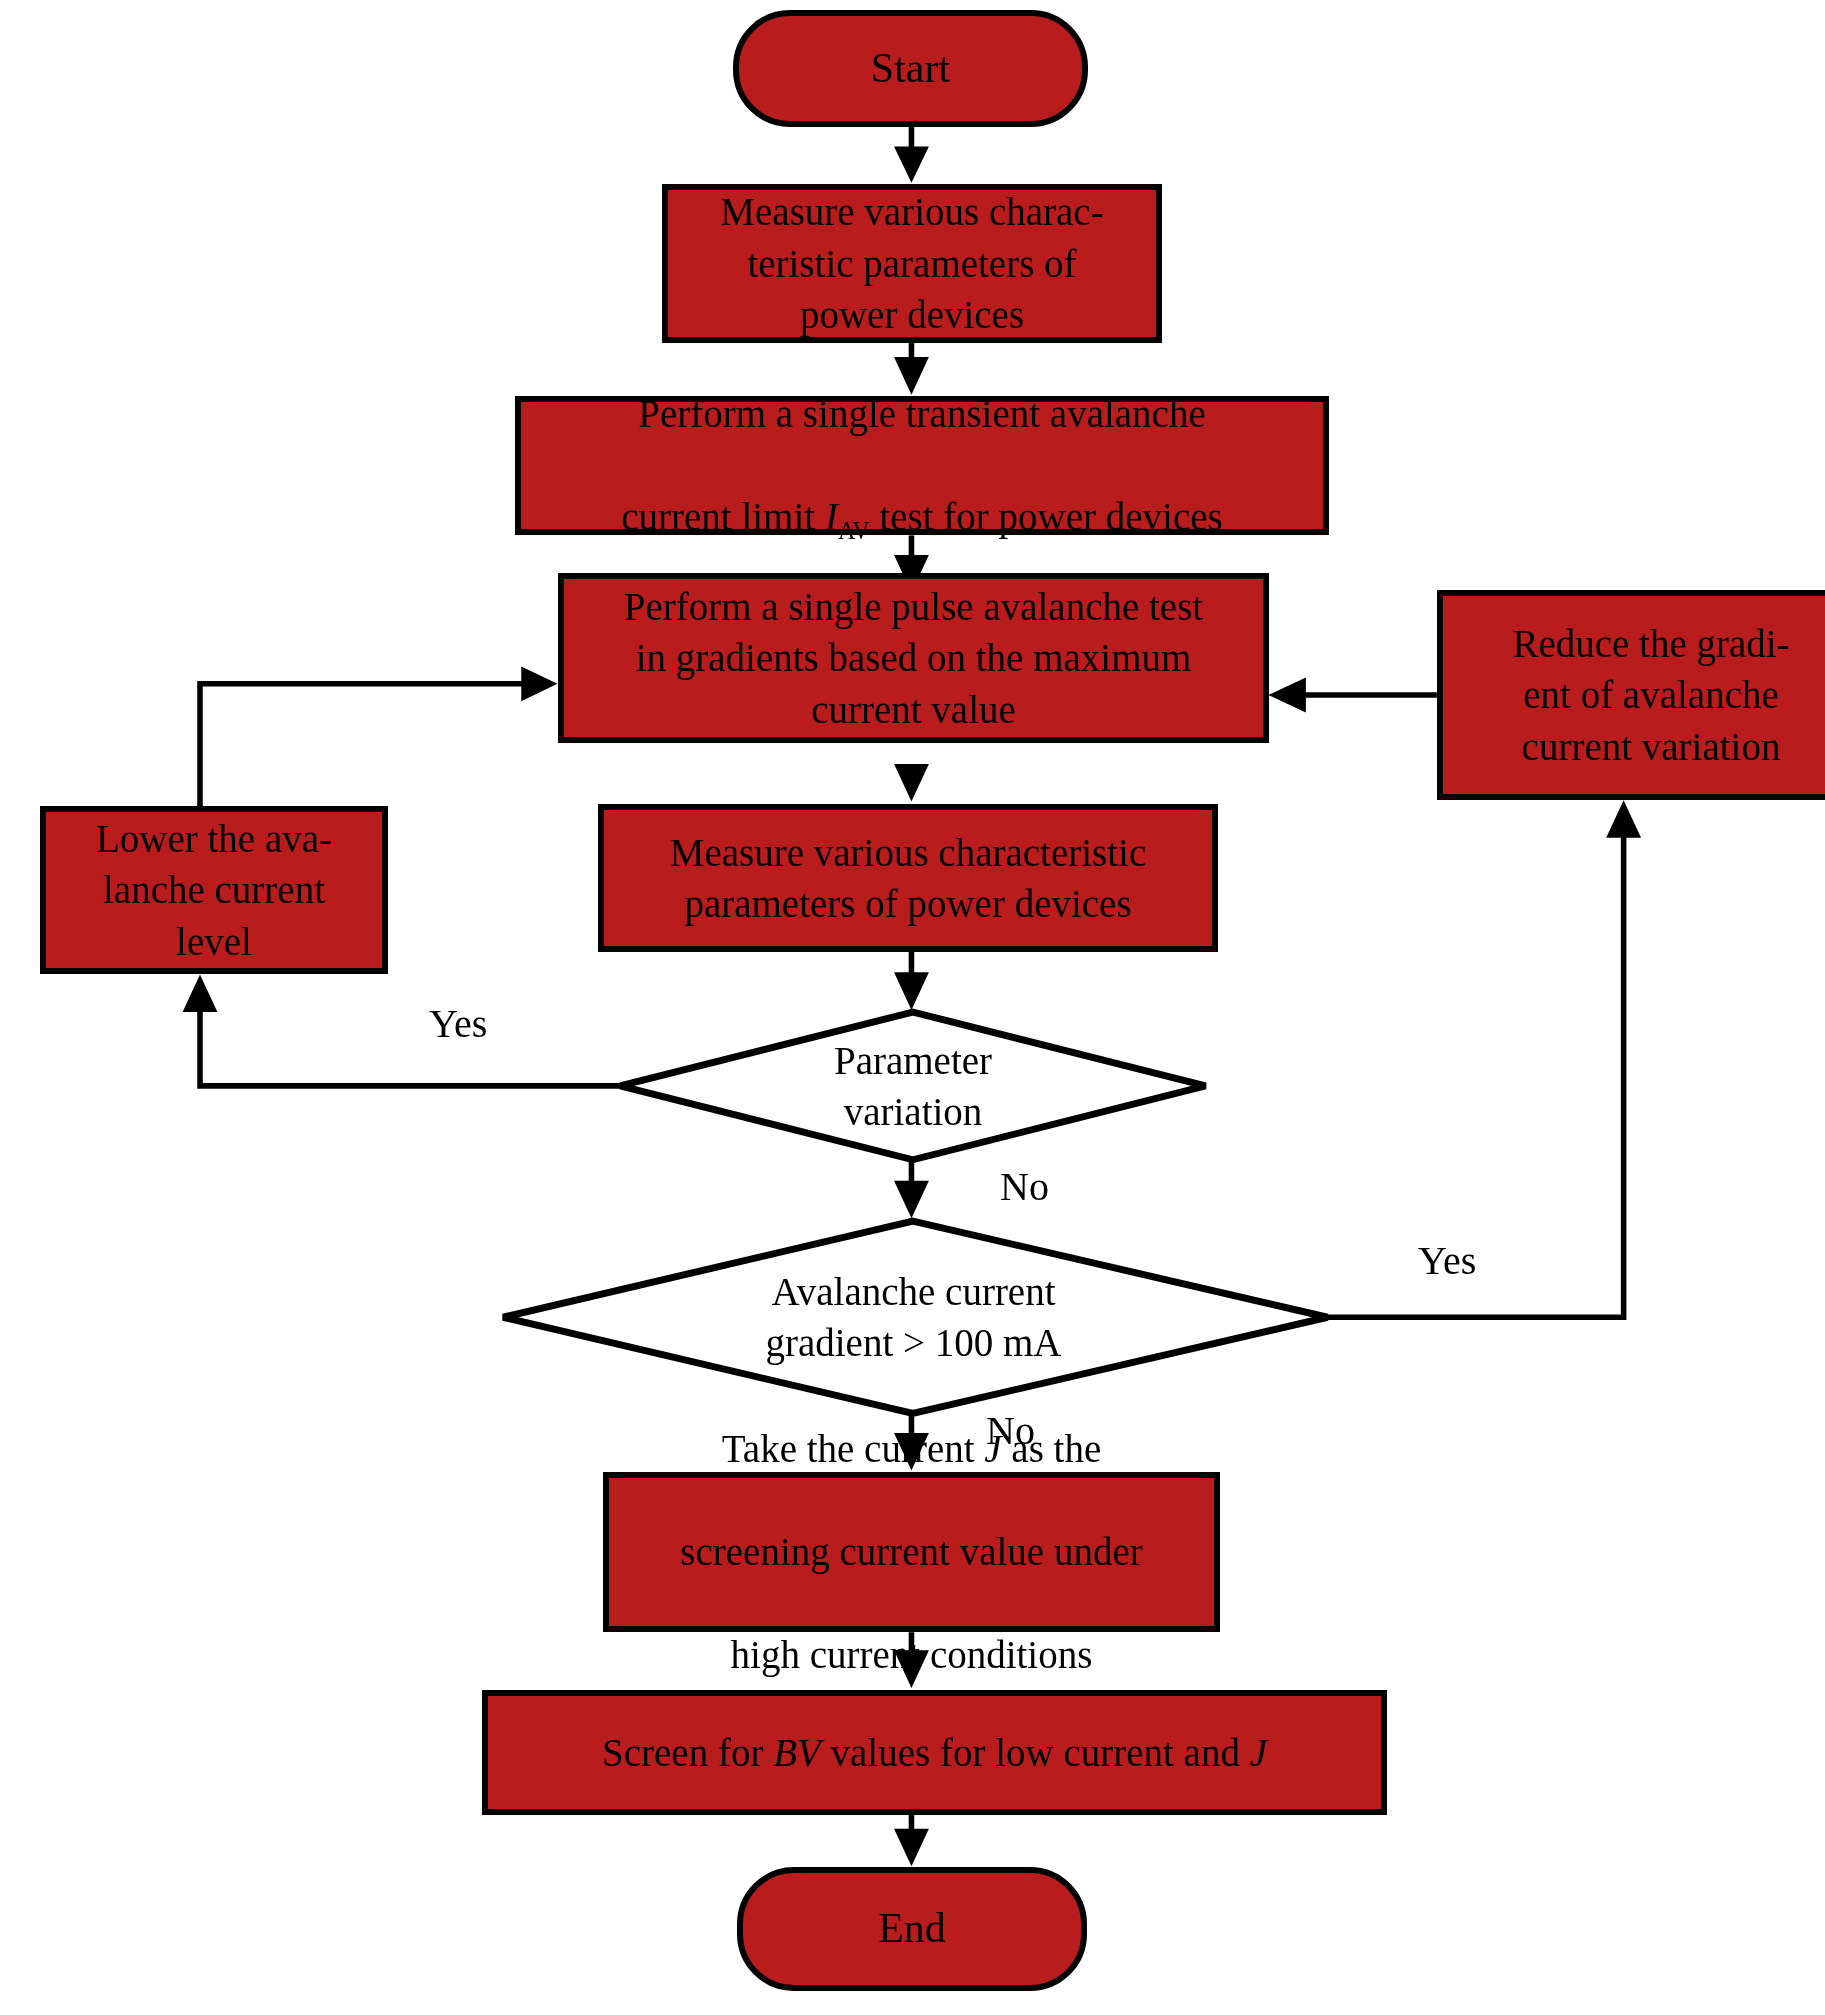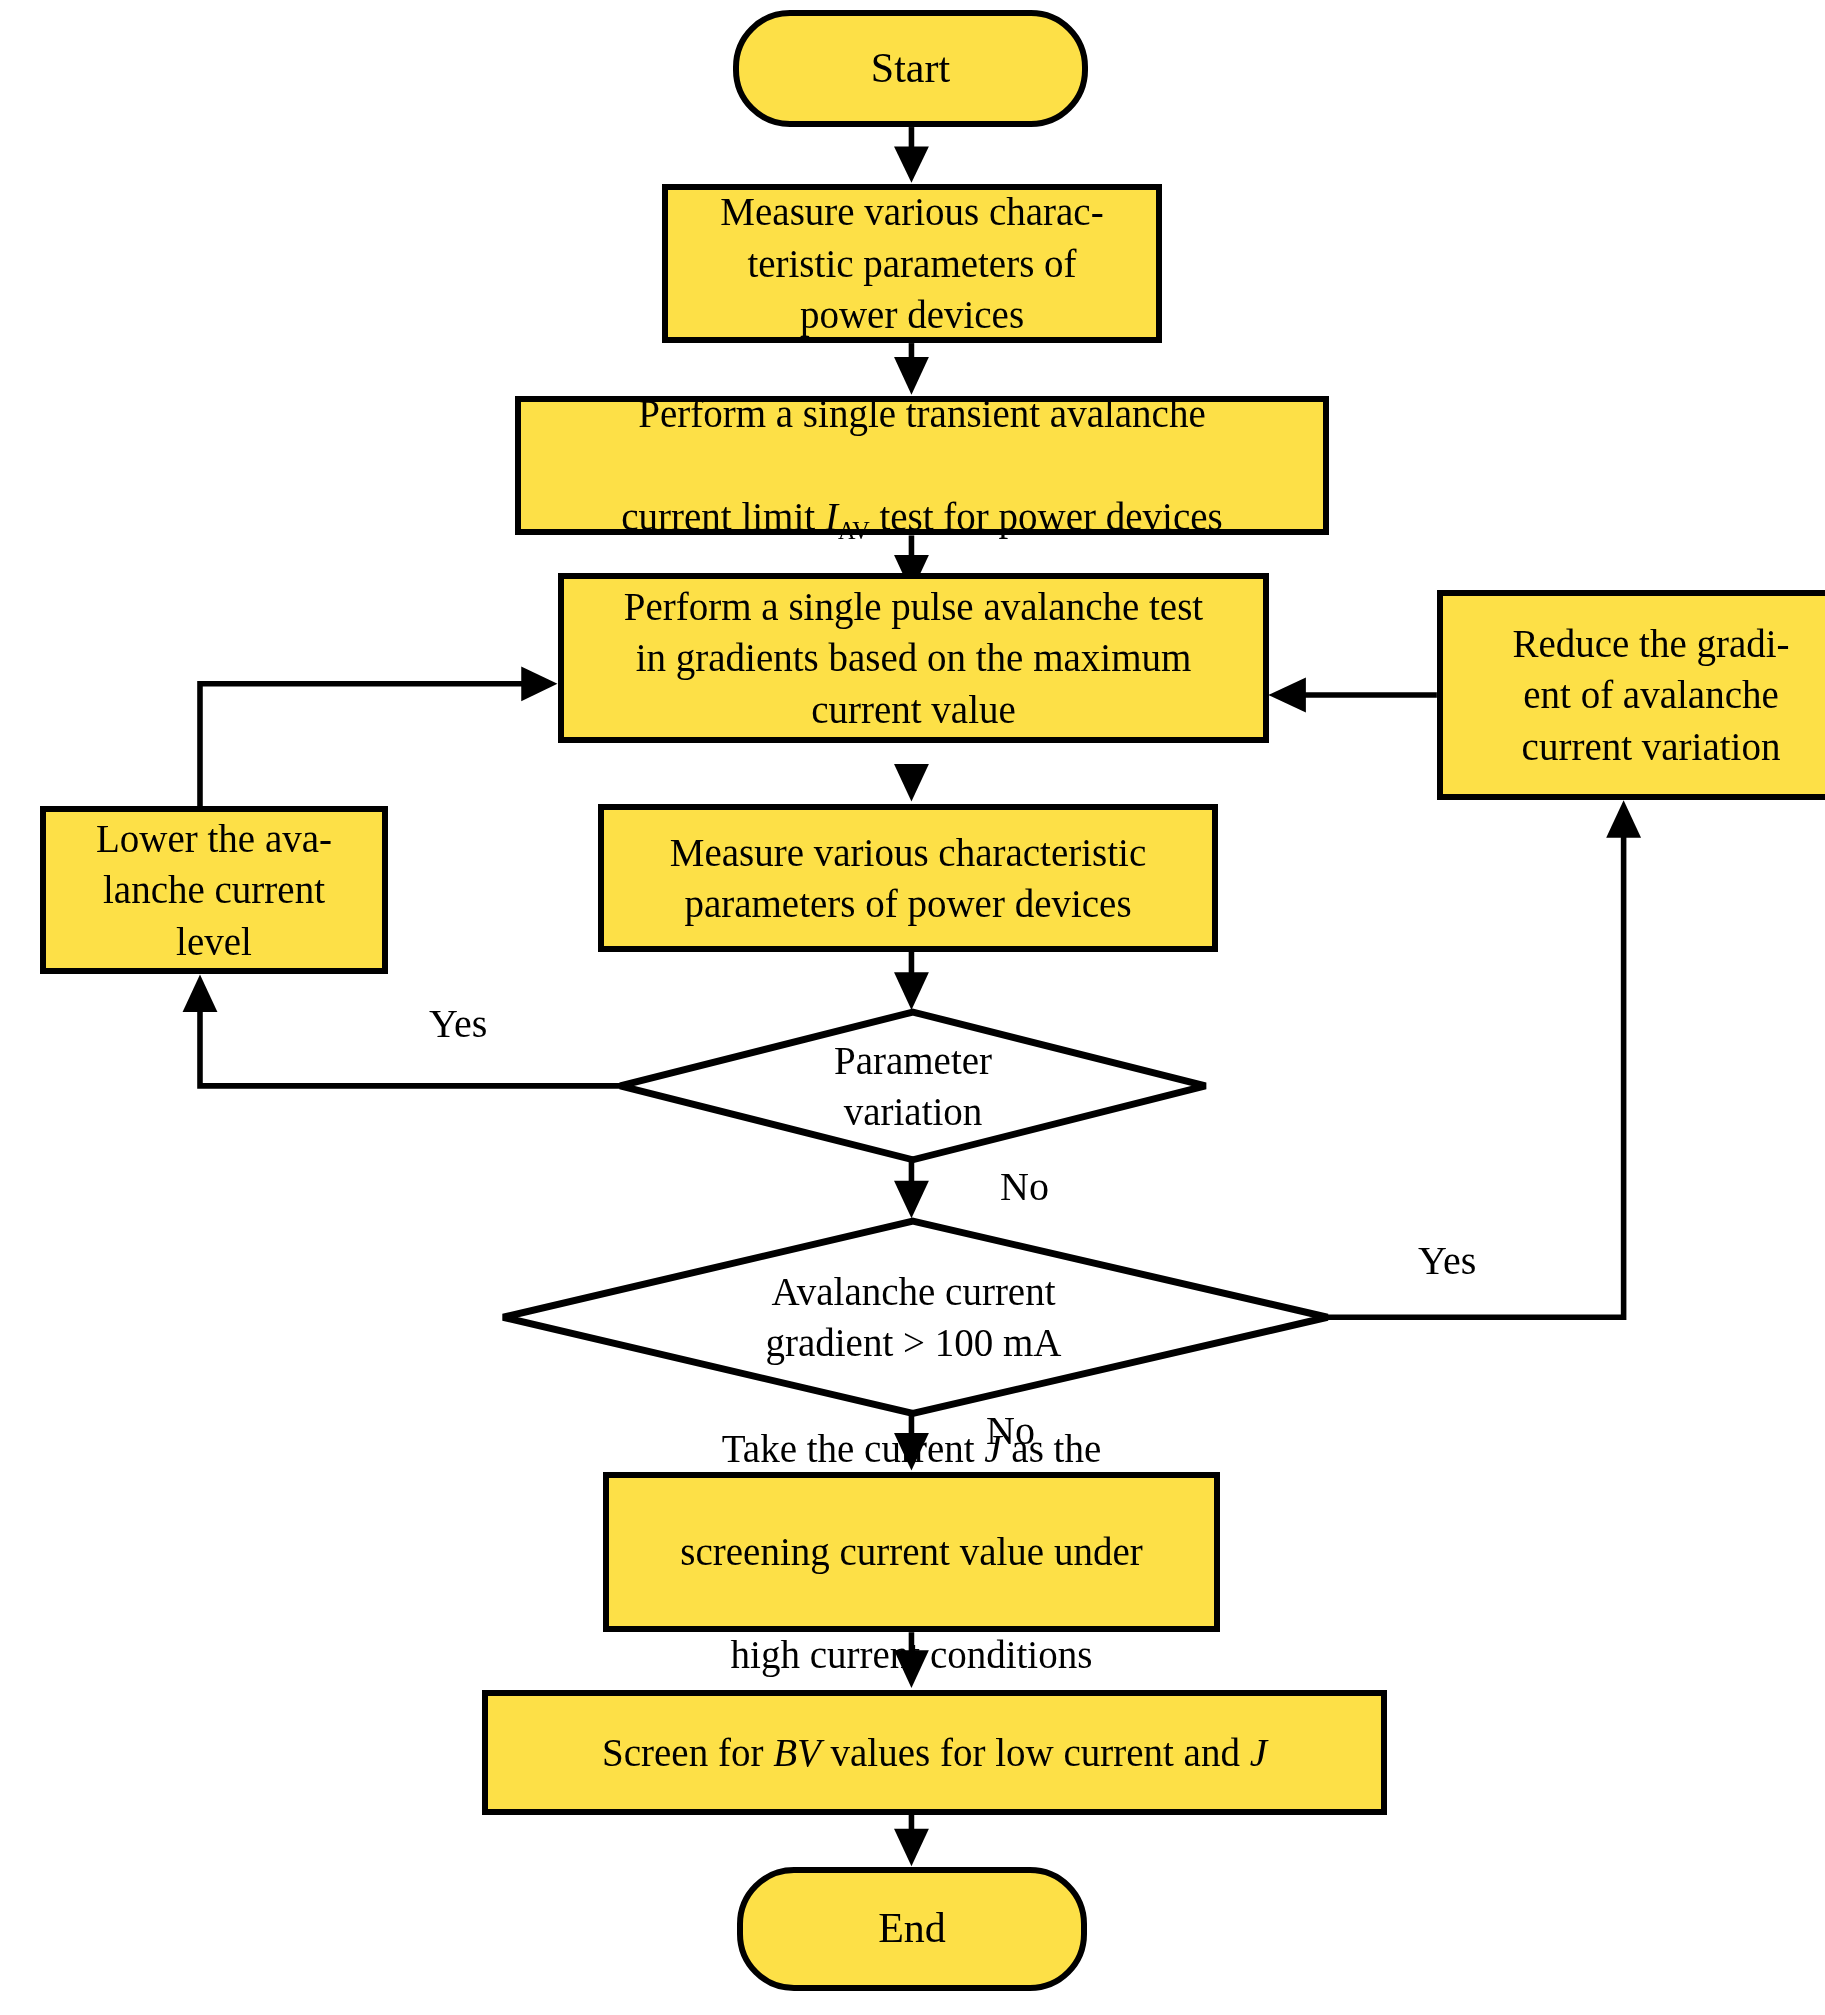--- a/index.html
+++ b/index.html
@@ -9,21 +9,21 @@
     width: 1825px;
     height: 2015px;
     background: #ffffff;
     color: #000000;
     font-family: "Liberation Serif", serif;
     overflow: hidden;
   }
   svg.wires { position: absolute; left: 0; top: 0; }
   .node {
     position: absolute;
-    background: #fde047;
+    background: #b91c1c;
     border: 6.3px solid #000000;
     display: flex;
     align-items: center;
     justify-content: center;
     text-align: center;
     font-size: 39px;
     line-height: 1.32;
   }
   .terminal { border-radius: 57px; font-size: 42px; }
   .txt { white-space: pre-line; width: 100%; }

